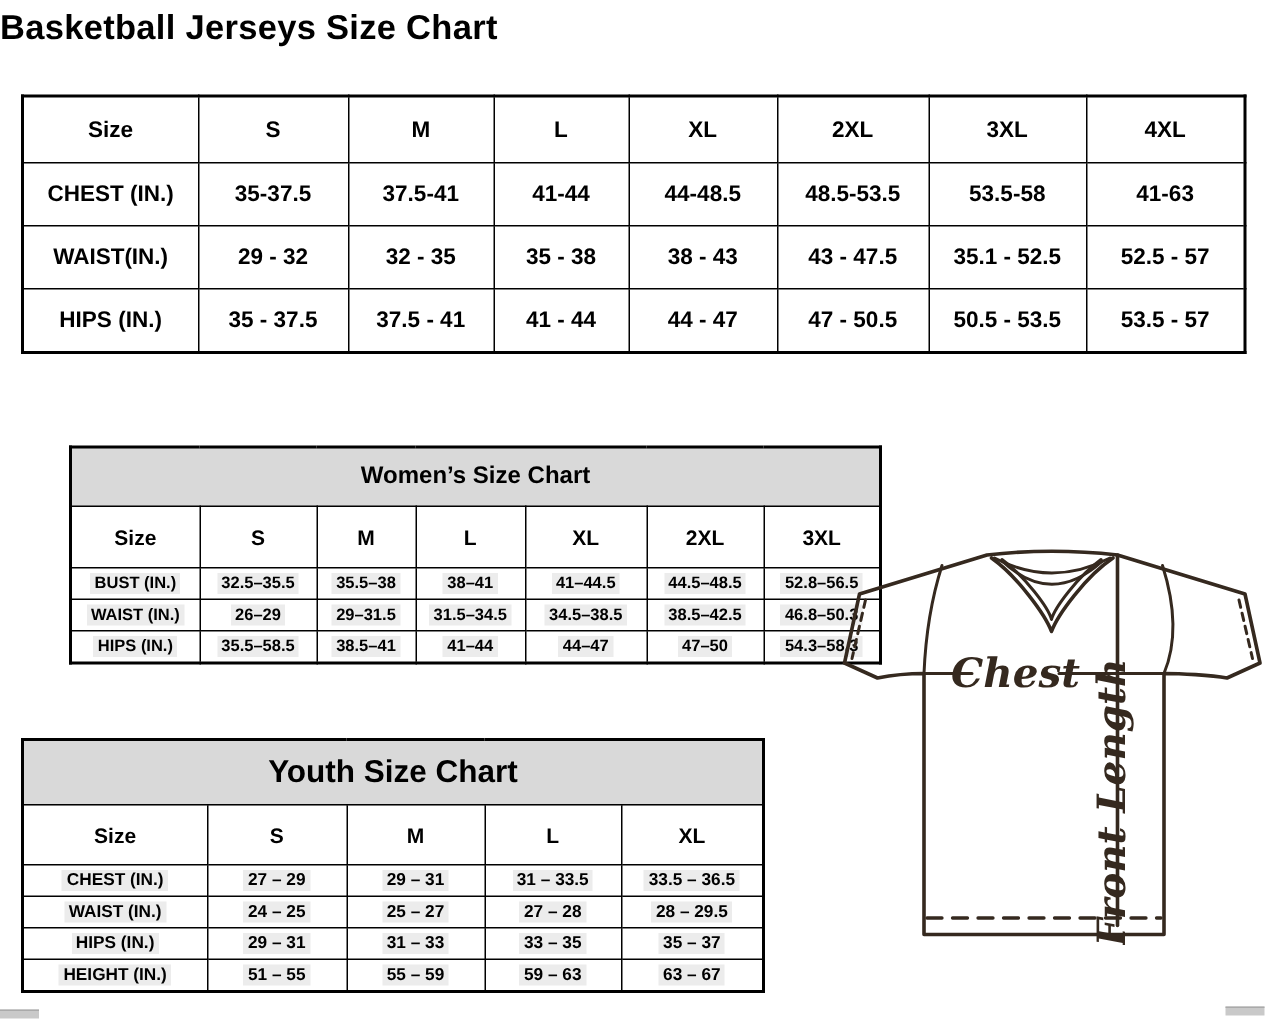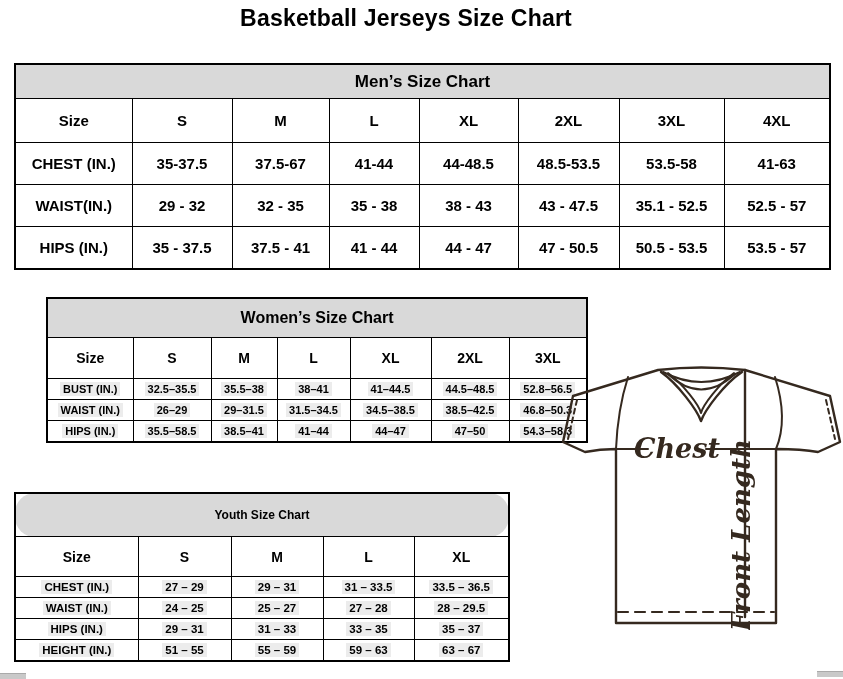--- a/index.html
+++ b/index.html
@@ -1,21 +1,21 @@
 <!DOCTYPE html>
 <html><head>
 <meta charset="utf-8">
 <style>
   html,body{margin:0;padding:0;}
   body{
     position:relative;width:843px;height:679px;background:#ffffff;overflow:hidden;
     font-family:"Liberation Sans", sans-serif;color:#000;
   }
   .page-title{
-    position:absolute;top:5px;left:0;width:812px;text-align:center;
+    position:absolute;top:5px;left:0;width:812px;text-align:left;
     font-size:23px;font-weight:bold;letter-spacing:0.2px;
   }
   table{
     position:absolute;border-collapse:collapse;table-layout:fixed;
     background:#fff;border:2px solid #000;
   }
   th,td{
     border:1px solid #000;text-align:center;vertical-align:middle;
     font-weight:bold;padding:0;white-space:nowrap;
   }
@@ -27,21 +27,21 @@
   .men .data-row td{height:41px;font-size:15px;}
   .men .row-label{font-size:14px;}
   
   .women{left:14px;top:297px;width:540px;margin-left:32px;}
   .women .band{height:38px;font-size:16px;}
   .women .size-row th{height:40px;font-size:14px;}
   .women .data-row td{height:20px;font-size:11px;}
   .women .row-label{font-size:11px;}
   
   .youth{left:14px;top:492px;width:494px;}
-  .youth .band{height:42px;font-size:12px;border-radius:20px;}
+  .youth .band{height:42px;font-size:21px;}
   .youth .size-row th{height:39px;font-size:14px;}
   .youth .data-row td{height:20px;font-size:11.5px;}
   .youth .row-label{font-size:11px;}
   
   .hl-vals .data-row .v{background:#ececec;padding:1px 3px;}
   
   .jersey{position:absolute;left:560px;top:365px;width:283px;height:265px;text-align:right;}
   .jersey svg{display:block;}
   .measure-text{
     font-family:"DejaVu Serif", serif;font-style:italic;font-weight:bold;
@@ -62,37 +62,34 @@
     <col style="width:117px">
       <col style="width:100px">
       <col style="width:97px">
       <col style="width:90px">
     <col style="width:99px">
       <col style="width:101px">
       <col style="width:105px">
       <col style="width:106px">
   </colgroup>
 <tbody>
-      <tr>
-        <th class="band" colspan="8">Men’s Size Chart</th>
-      </tr>
       <tr class="size-row">
         <th class="size-label">Size</th>
         <th>S</th>
         <th>M</th>
         <th>L</th>
         <th>XL</th>
         <th>2XL</th>
         <th>3XL</th>
         <th>4XL</th>
       </tr>
       <tr class="data-row">
         <td class="row-label">CHEST (IN.)</td>
         <td>35-37.5</td>
-        <td>37.5-67</td>
+        <td>37.5-41</td>
         <td>41-44</td>
         <td>44-48.5</td>
         <td>48.5-53.5</td>
         <td>53.5-58</td>
         <td>41-63</td>
       </tr>
       <tr class="data-row">
         <td class="row-label">WAIST(IN.)</td>
         <td>29 - 32</td>
         <td>32 - 35</td>

